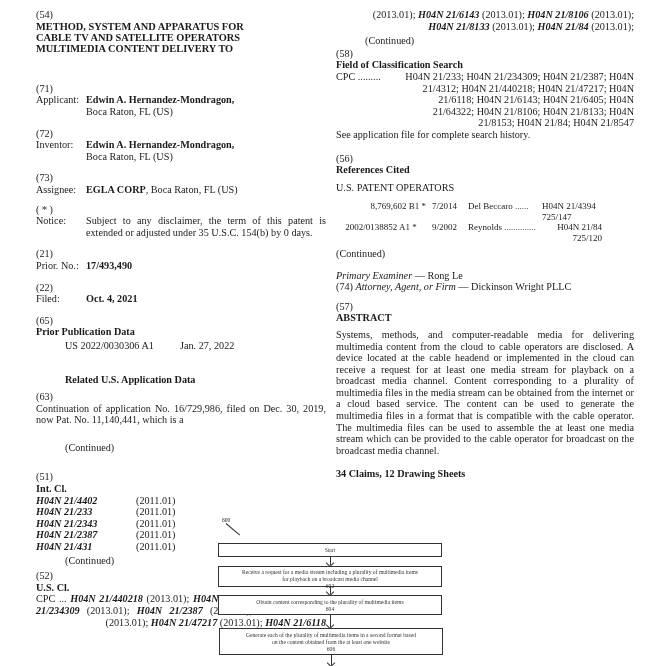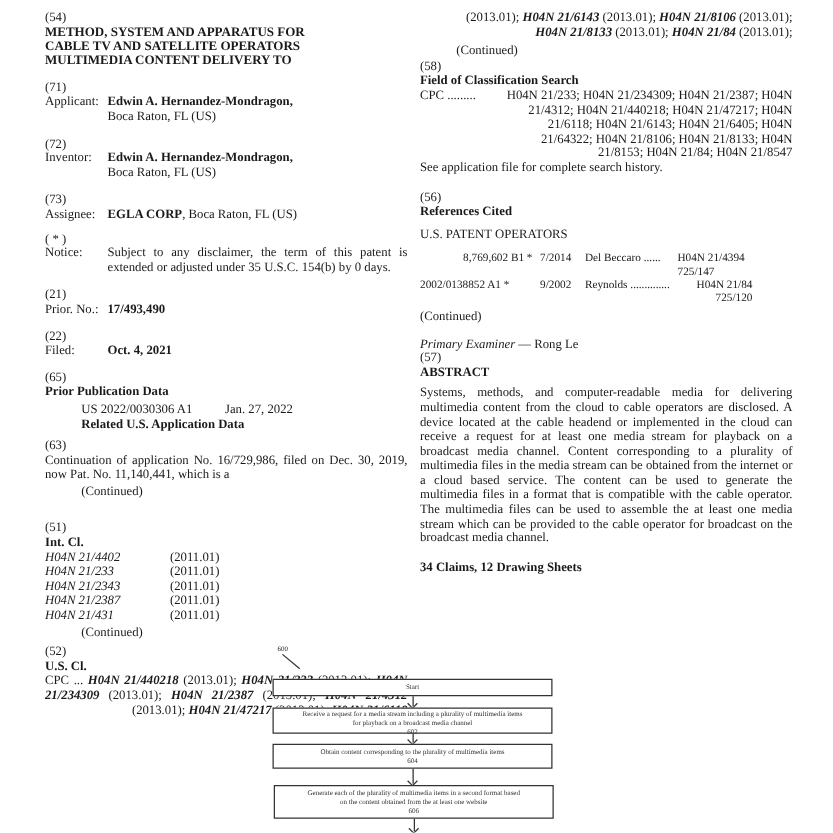--- a/index.html
+++ b/index.html
@@ -15,21 +15,21 @@
   .hang { display:flex; }
   .hang .v { flex:1; }
   .b { font-weight:bold; }
   .bi { font-weight:bold; font-style:italic; }
   .i { font-style:italic; }
   .center { text-align:left; }
   .right { text-align:right; }
   .title-txt { font-weight:bold; font-size:10.4px; line-height:11.4px; }
   .justify { text-align:justify; }
   .cls-row { display:flex; }
-  .cls-row .code { width:100px; font-weight:normal; font-style:italic; }
+  .cls-row .code { width:100px; font-weight:bold; font-style:italic; }
   .ref-row { display:flex; }
   .abstract { text-align:justify; font-size:10.2px; line-height:11.6px; }
   
   #flow { position:absolute; left:0; top:505px; width:666px; height:161px; }
   .box { position:absolute; border:1.4px solid #333; background:#fff; text-align:center;
          font-size:5.6px; line-height:7px; color:#333; box-sizing:border-box; }
   .arrow { position:absolute; width:1px; background:#333; }
   .arrow::after { content:""; position:absolute; left:-3px; bottom:-1px; width:5px; height:5px;
          border-right:1px solid #333; border-bottom:1px solid #333; transform:rotate(45deg); }
   .ref600 { position:absolute; left:222px; top:10px; font-size:5.5px; }
@@ -42,21 +42,21 @@
 
   <div class="field">
     <span class="num">(54)</span>
     <div class="fbody title-txt">
       <div>METHOD, SYSTEM AND APPARATUS FOR</div>
       <div>CABLE TV AND SATELLITE OPERATORS</div>
       <div>MULTIMEDIA CONTENT DELIVERY TO</div>
     </div>
   </div>
 
-  <div class="field" style="margin-top:10px">
+  <div class="field" style="margin-top:28px">
     <span class="num">(71)</span>
     <div class="fbody hang">
       <span class="lbl">Applicant:</span>
       <div class="v">
         <div class="b">Edwin A. Hernandez-Mondragon,</div>
         <div>Boca Raton, FL (US)</div>
       </div>
     </div>
   </div>
 
@@ -100,27 +100,27 @@
     <div class="fbody hang">
       <span class="lbl">Filed:</span>
       <div class="v b">Oct. 4, 2021</div>
     </div>
   </div>
 
   <div class="field" style="margin-top:10px;margin-bottom:2px">
     <span class="num">(65)</span>
     <div class="fbody center b">Prior Publication Data</div>
   </div>
-  <div style="display:flex;margin-left:29px;">
+  <div style="display:flex;margin-left:29px;margin-bottom:22px">
     <span style="width:115px">US 2022/0030306 A1</span>
     <span>Jan. 27, 2022</span>
   </div>
 
   <div class="center b" style="margin-left:29px;margin-bottom:6px">Related U.S. Application Data</div>
-  <div class="field" style="margin-bottom:2px">
+  <div class="field" style="margin-bottom:16px">
     <span class="num">(63)</span>
     <div class="fbody justify">Continuation of application No. 16/729,986, filed on Dec. 30, 2019, now Pat. No. 11,140,441, which is a</div>
   </div>
   <div class="center" style="margin-left:29px;margin-bottom:18px">(Continued)</div>
 
   <div class="field" style="margin-bottom:2px">
     <span class="num">(51)</span>
     <div class="fbody">
       <div class="b">Int. Cl.</div>
       <div class="cls-row">
@@ -179,29 +179,30 @@
   <div class="center" style="margin-bottom:8px">U.S. PATENT OPERATORS</div>
 
   <div style="font-size:9px;line-height:10.4px">
     <div class="ref-row">
       <span style="width:90px;text-align:right">8,769,602 B1 *</span>
       <span style="width:36px;padding-left:6px">7/2014</span>
       <span style="width:74px">Del Beccaro ......</span>
       <span style="width:60px;"><span>H04N 21/4394</span><br><span>725/147</span></span>
     </div>
     <div class="ref-row">
-      <span style="width:90px;text-align:left">2002/0138852 A1 *</span>
+      <span style="width:90px;text-align:center">2002/0138852 A1 *</span>
       <span style="width:36px;padding-left:6px">9/2002</span>
       <span style="width:74px">Reynolds ..............</span>
       <span style="width:60px;text-align:right"><span>H04N 21/84</span><br><span>725/120</span></span>
     </div>
   </div>
   <div class="center" style="margin-top:5px;margin-bottom:10px">(Continued)</div>
 
   <div><span class="i">Primary Examiner</span><span> — Rong Le</span></div>
+  <div style="margin-bottom:8px"><span>(74)</span> <span class="i">Attorney, Agent, or Firm</span><span> — Dickinson Wright PLLC</span></div>
 
   <div class="field" style="margin-bottom:5px">
     <span class="num">(57)</span>
     <div class="fbody center b">ABSTRACT</div>
   </div>
   <div class="abstract">Systems, methods, and computer-readable media for delivering multimedia content from the cloud to cable operators are disclosed. A device located at the cable headend or implemented in the cloud can receive a request for at least one media stream for playback on a broadcast media channel. Content corresponding to a plurality of multimedia files in the media stream can be obtained from the internet or a cloud based service. The content can be used to generate the multimedia files in a format that is compatible with the cable operator. The multimedia files can be used to assemble the at least one media stream which can be provided to the cable operator for broadcast on the broadcast media channel.</div>
   <div class="center b" style="margin-top:12px">34 Claims, 12 Drawing Sheets</div>
 </div>
 
 <div id="flow">

